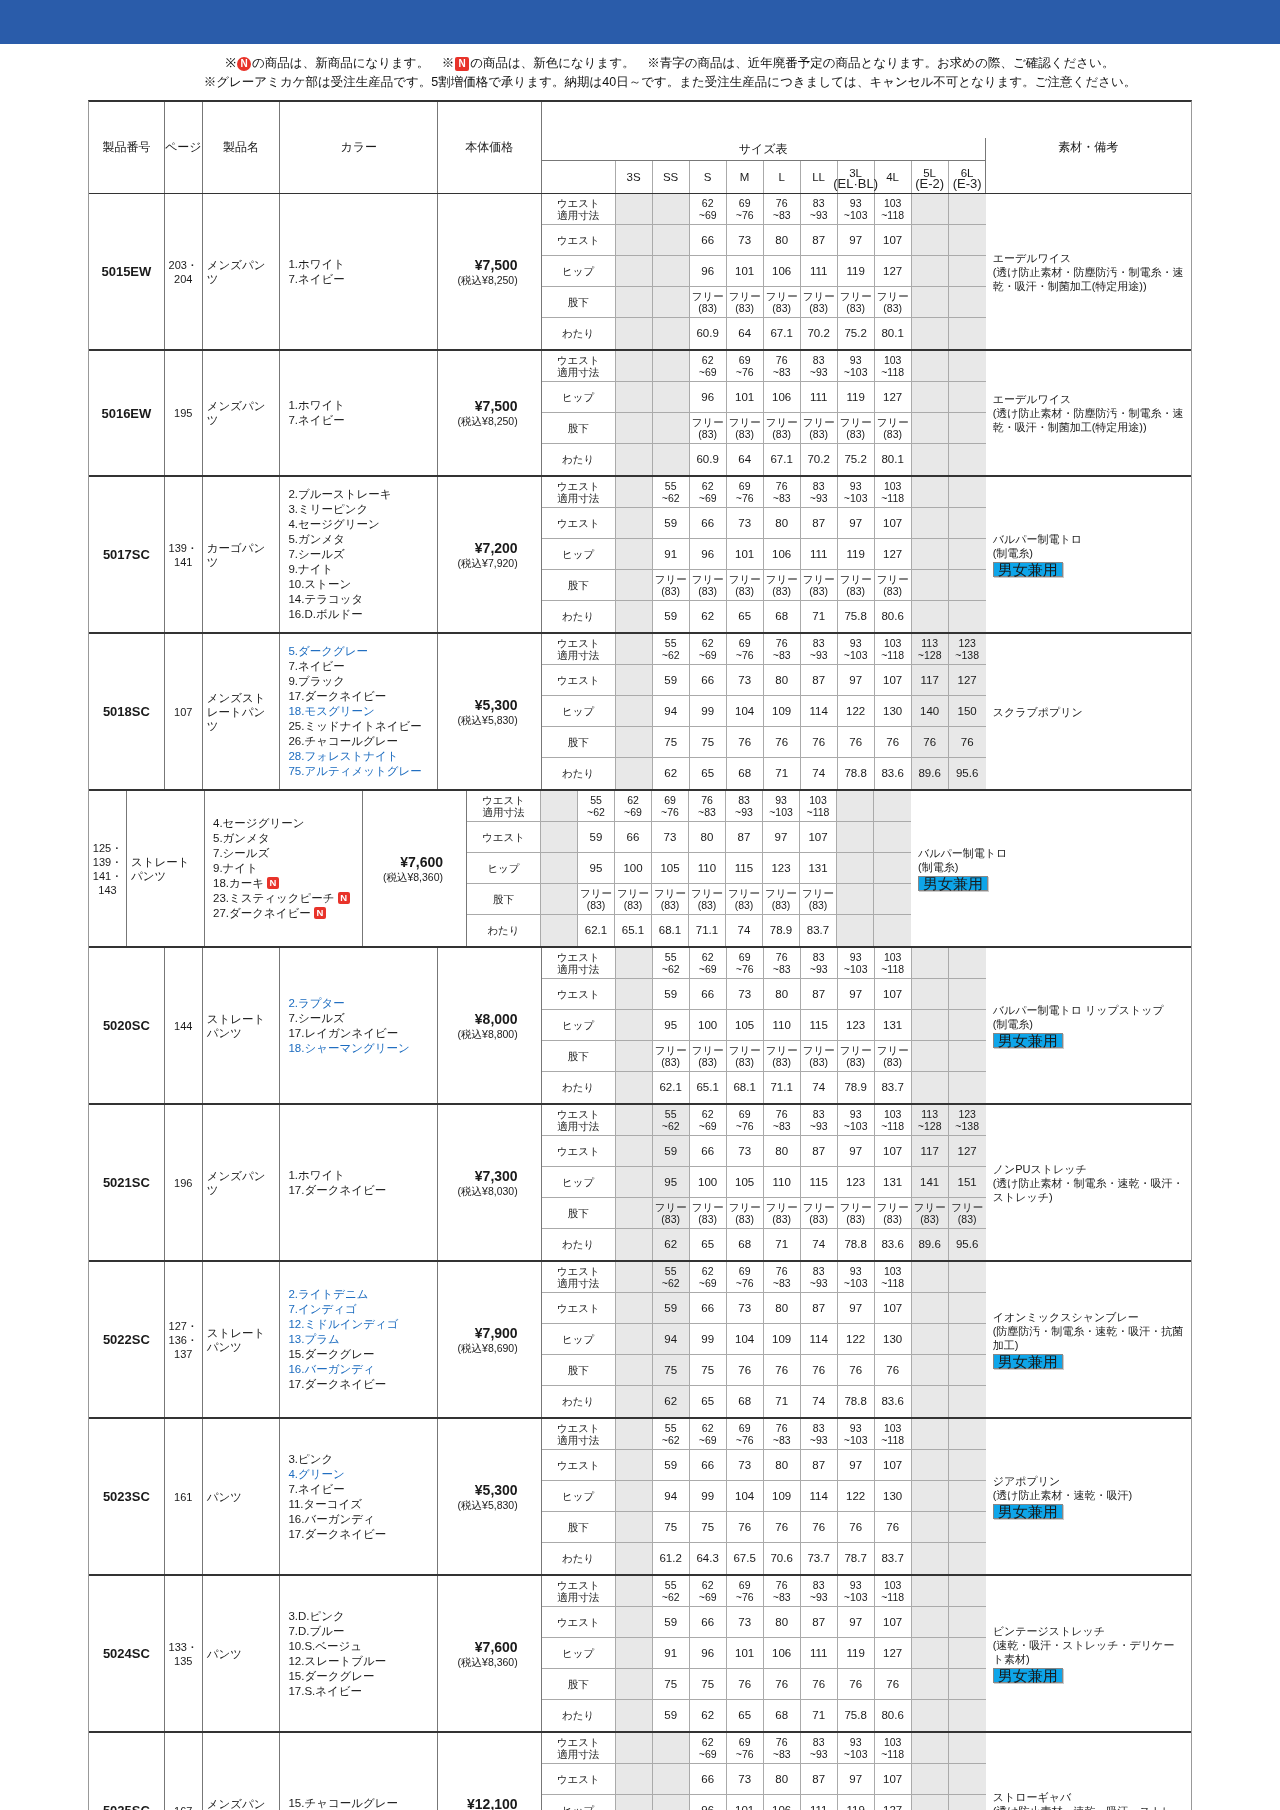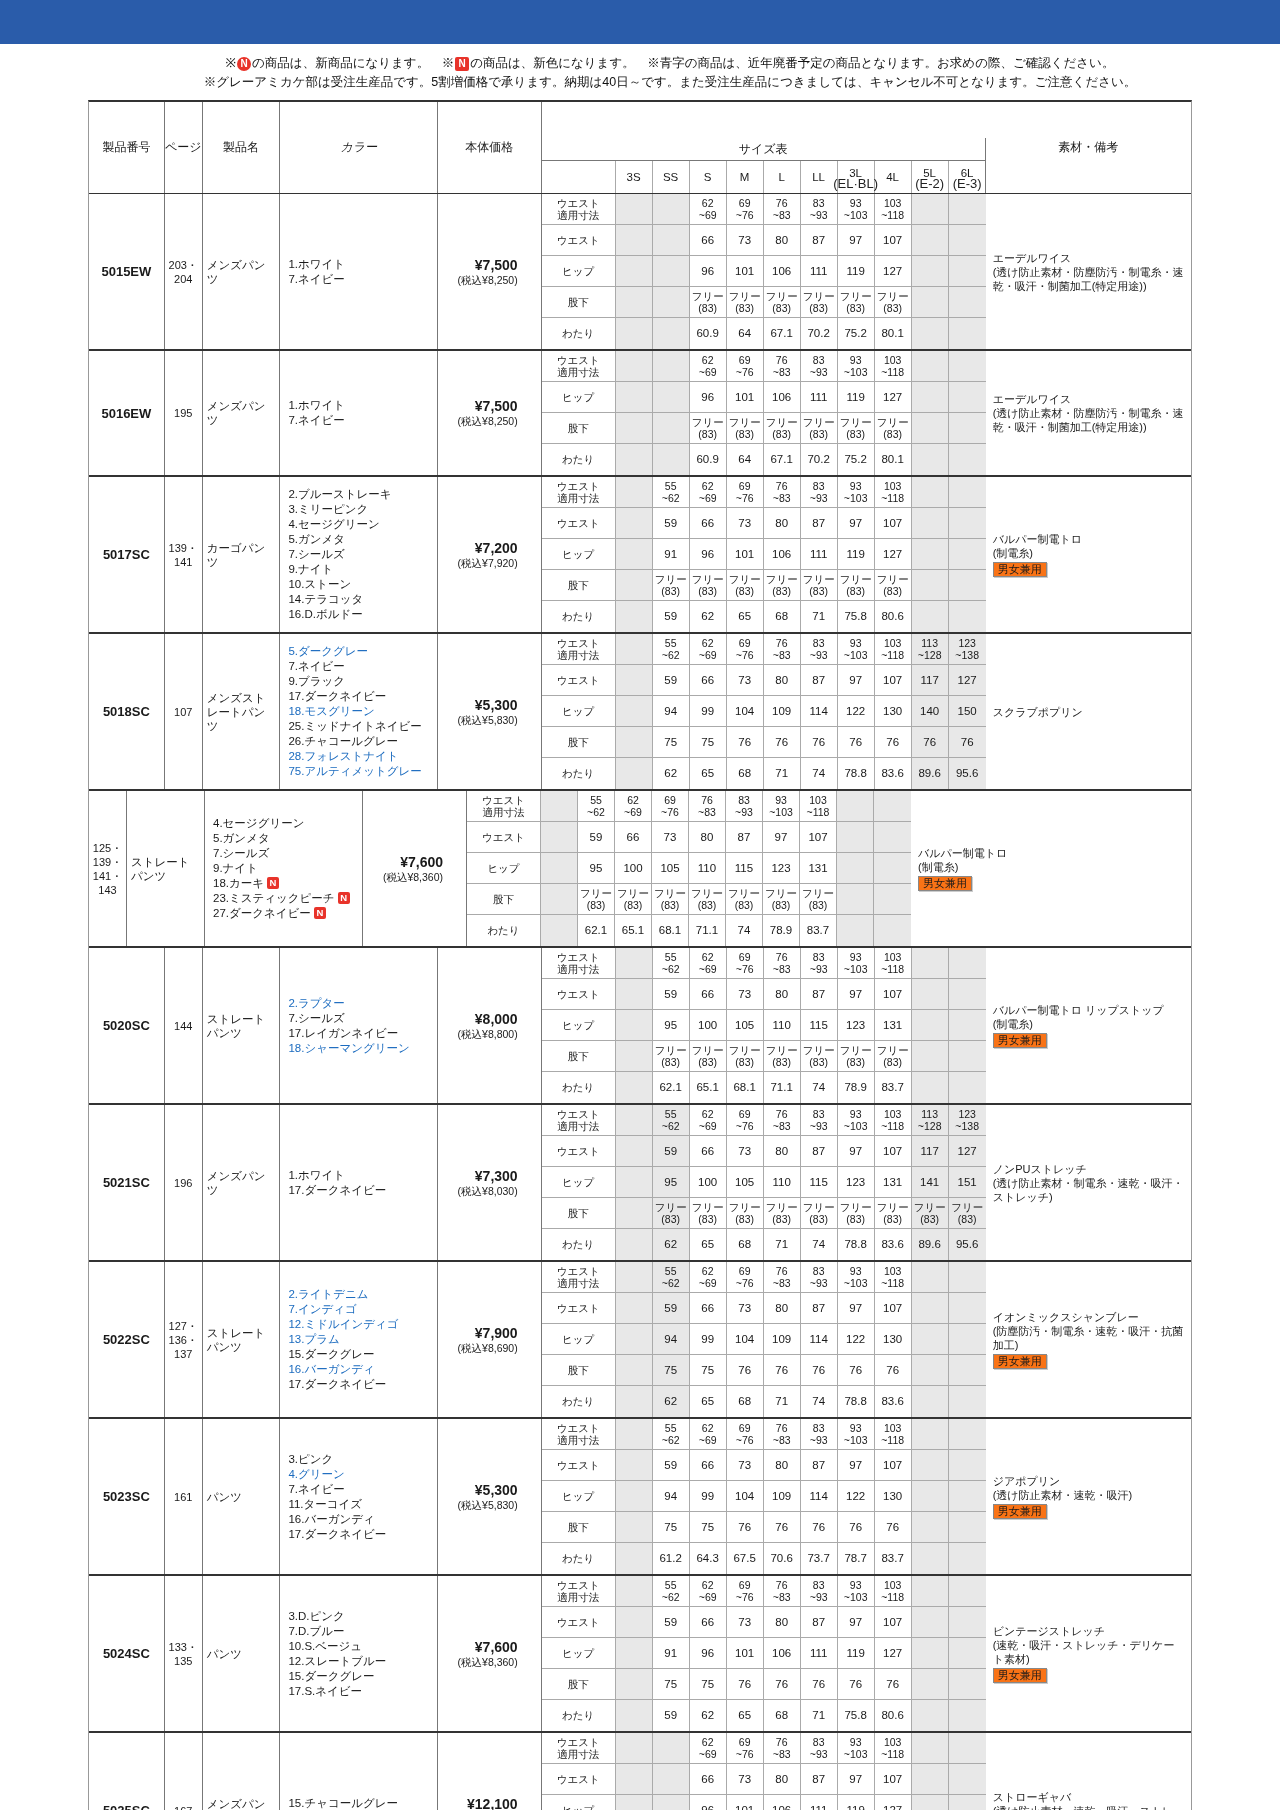--- a/index.html
+++ b/index.html
@@ -5,21 +5,21 @@
   html,body{margin:0;padding:0;}
   body{width:1280px;height:1810px;background:#ffffff;font-family:"Liberation Sans",sans-serif;color:#1a1a1a;position:relative;overflow:hidden;}
   .topbar{width:1280px;height:44px;background:var(--topbar,#2a5caa);}
   .notes{width:1104px;margin:10px auto 8px 118px;text-align:center;font-size:12.5px;line-height:19px;color:#111;}
   .nbadge-c,.nbadge-s{display:inline-block;background:var(--badge,#e8332a);color:#fff;font-weight:bold;font-size:10px;width:14px;height:14px;line-height:14px;text-align:center;vertical-align:middle;margin:0 1px;}
   .nbadge-c{border-radius:50%;}
   .nbadge-s{border-radius:2px;}
   .catalog{margin-left:88px;width:1104px;border-top:2px solid #333;border-bottom:2px solid #333;border-left:1px solid #999;border-right:1px solid #999;box-sizing:border-box;}
   .hdr{display:flex;border-bottom:1.5px solid #333;}
   .hcell{border-right:1px solid #777;display:flex;align-items:center;justify-content:center;font-size:12px;box-sizing:border-box;}
-  .w-no{width:76px;} .w-page{width:38px;} .w-name{width:78px;} .w-colors{width:158px;font-style:italic;} .w-price{width:104px;} .w-sizes{width:444px;} .w-mat{width:206px;border-right:none;}
+  .w-no{width:76px;} .w-page{width:38px;} .w-name{width:78px;} .w-colors{width:158px;} .w-price{width:104px;} .w-sizes{width:444px;} .w-mat{width:206px;border-right:none;}
   .hsz{flex-direction:column;align-items:stretch;padding:0;margin-top:36px;}
   .size-head-top{height:22px;border-bottom:1px solid #777;display:flex;align-items:center;justify-content:center;font-size:12px;}
   .size-cols{display:grid;grid-template-columns:74px repeat(10,37px);height:32px;}
   .shc{border-right:1px solid #aaa;display:flex;flex-direction:column;align-items:center;justify-content:center;box-sizing:border-box;}
   .shc:last-child{border-right:none;}
   .sl{font-size:11.5px;line-height:12px;}
   .ss{font-size:13px;line-height:9px;color:#222;}
   .prow{display:flex;border-bottom:2px solid #333;}
   .prow:last-child{border-bottom:none;}
   .pcell{border-right:1px solid #777;box-sizing:border-box;display:flex;flex-direction:column;justify-content:center;}
@@ -37,21 +37,21 @@
   .sgrid{display:grid;grid-template-columns:74px repeat(10,37px);height:100%;}
   .sg{border-right:1px solid #aaa;border-bottom:1px solid #aaa;display:flex;align-items:center;justify-content:center;text-align:center;white-space:pre-line;box-sizing:border-box;}
   .nbr{border-right:none;} .nbb{border-bottom:none;}
   .slabel{font-size:10.5px;line-height:12.5px;}
   .sval{font-size:11.5px;line-height:13px;}
   .sval.ml{font-size:10.5px;line-height:12px;}
   .gray{background:var(--graycell,#e8e8e8);}
   .c-mat{width:206px;border-right:none;padding:4px 7px;font-size:11px;line-height:14px;align-items:flex-start;}
   .mat-name{}
   .mat-desc{}
-  .unisex{border:1px solid #888;box-shadow:1px 1px 0 #ccc;background:#f97316;font-size:11px;line-height:13px;padding:0 4px;margin-top:2px;}
+  .unisex{border:1px solid #888;box-shadow:1px 1px 0 #ccc;background:#0ea5e9;font-size:15px;line-height:13px;padding:0 4px;margin-top:2px;}
 </style>
 </head>
 <body>
 
 <div class="topbar"></div>
 
 <div class="notes">
   <div>
     <span>※</span><span class="nbadge-c">N</span><span>の商品は、新商品になります。　</span><span>※</span><span class="nbadge-s">N</span><span>の商品は、新色になります。　</span><span>※青字の商品は、近年廃番予定の商品となります。お求めの際、ご確認ください。</span>
   </div>

